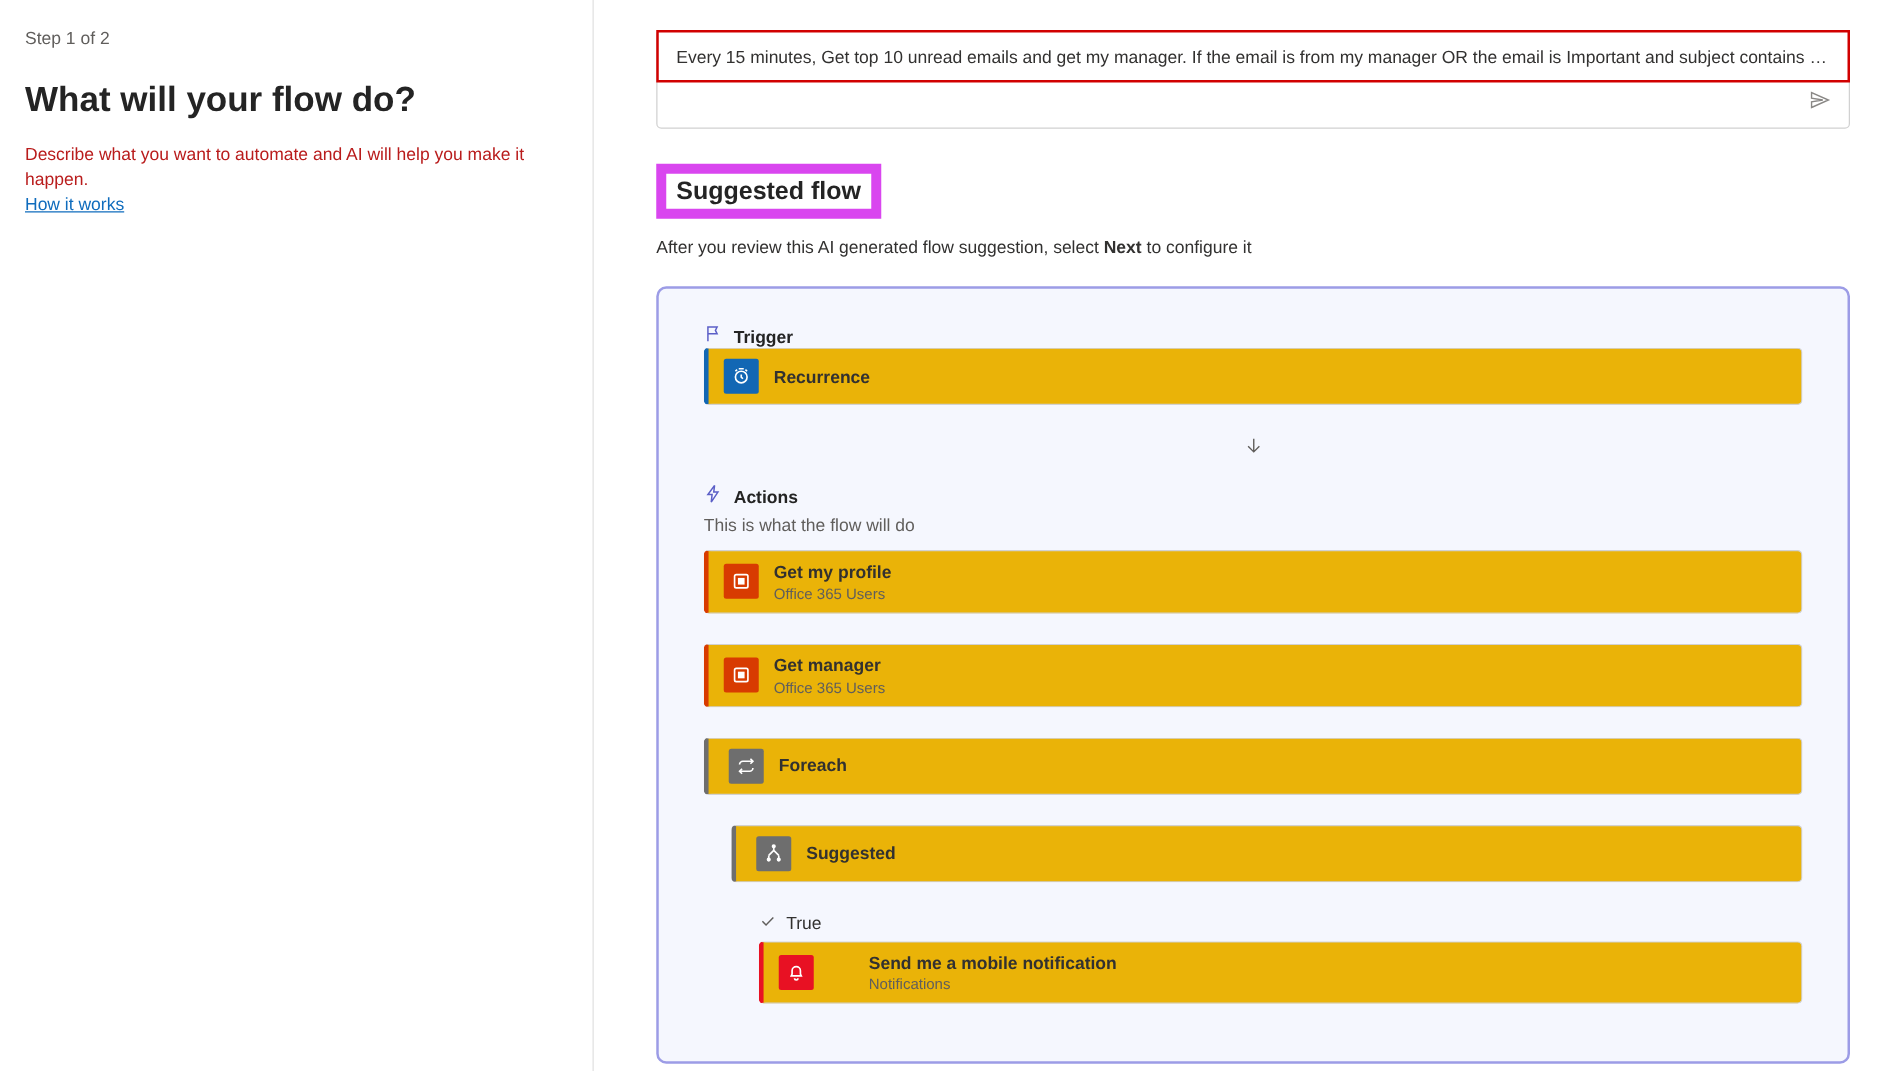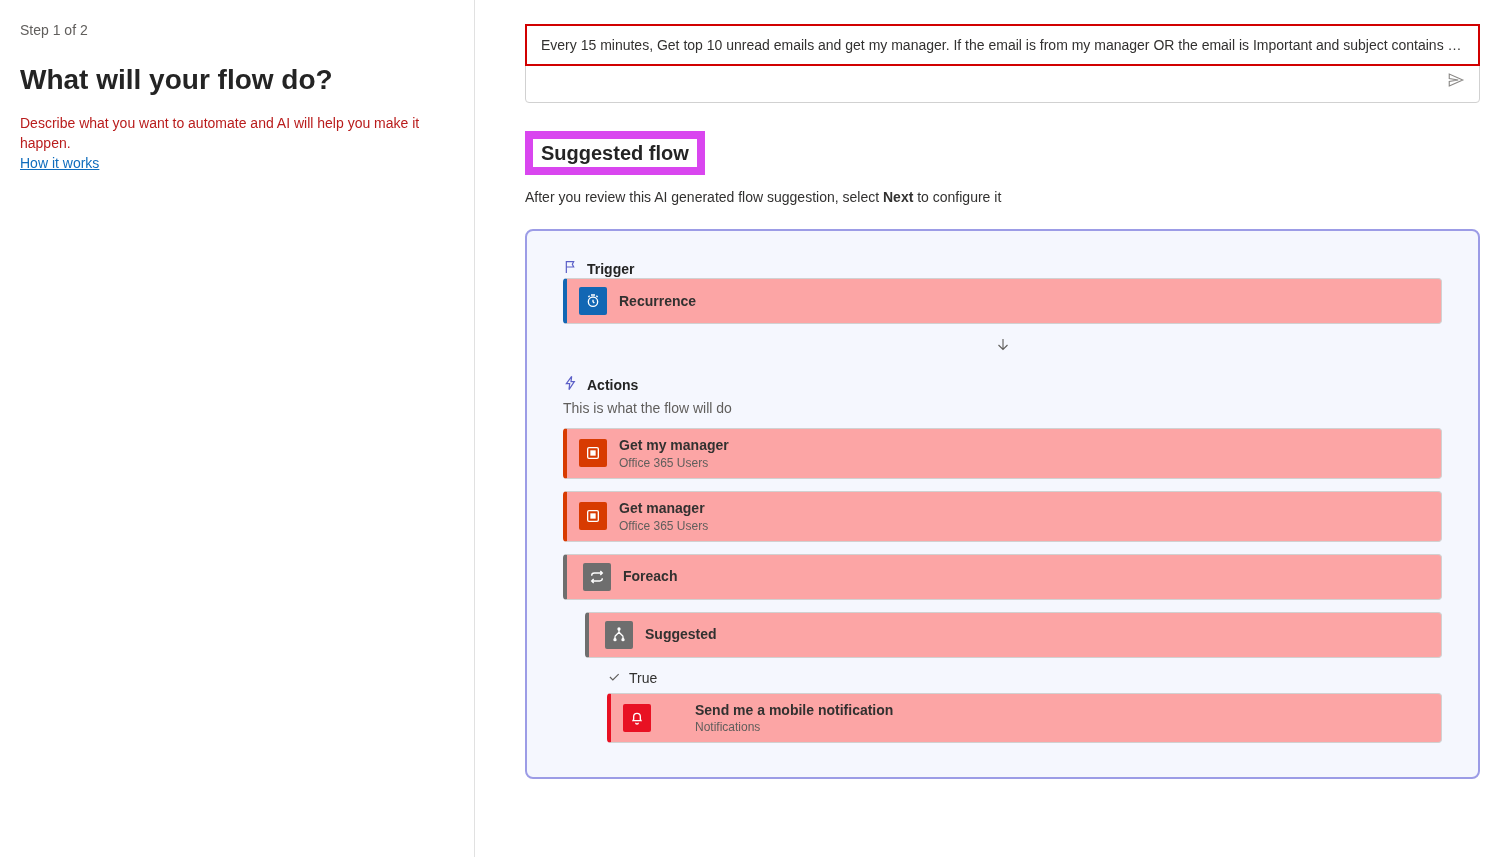--- a/index.html
+++ b/index.html
@@ -102,29 +102,29 @@
     color: #242424;
   }
   .section-sub {
     color: #605e5c;
     font-size: 14px;
     margin-top: 6px;
     margin-bottom: 12px;
   }
   .flag-icon, .bolt-icon { color: #5b5fc7; }
   .flow-card {
-    background: #fca5a5;
+    background: #eab308;
     border: 1px solid #d1d1d1;
     border-left-width: 4px;
     border-radius: 4px;
     display: flex;
     align-items: center;
     padding: 8px 12px;
     gap: 12px;
-    margin-bottom: 12px;
+    margin-bottom: 24px;
   }
   .card-blue { border-left-color: #1267b4; }
   .card-orange { border-left-color: #d83b01; }
   .card-gray { border-left-color: #6e6e6e; padding-left: 16px; }
   .card-redbright { border-left-color: #e81123; gap: 44px; }
   .icon-box {
     width: 28px;
     height: 28px;
     border-radius: 2px;
     display: flex;
@@ -225,21 +225,21 @@
     <div class="section-sub">This is what the flow will do</div>
 
     <div class="flow-card card-orange">
       <div class="icon-box ib-orange">
         <svg width="16" height="16" viewBox="0 0 24 24" fill="#fff">
             <rect x="4" y="4" width="16" height="16" rx="2" fill="none" stroke="#fff" stroke-width="2"></rect>
             <rect x="8" y="8" width="8" height="8" fill="#fff"></rect>
           </svg>
       </div>
       <div>
-        <div class="card-title">Get my manager</div>
+        <div class="card-title">Get my profile</div>
         <div class="card-sub">Office 365 Users</div>
       </div>
     </div>
 
     <div class="flow-card card-orange">
       <div class="icon-box ib-orange">
         <svg width="16" height="16" viewBox="0 0 24 24" fill="#fff">
             <rect x="4" y="4" width="16" height="16" rx="2" fill="none" stroke="#fff" stroke-width="2"></rect>
             <rect x="8" y="8" width="8" height="8" fill="#fff"></rect>
           </svg>

